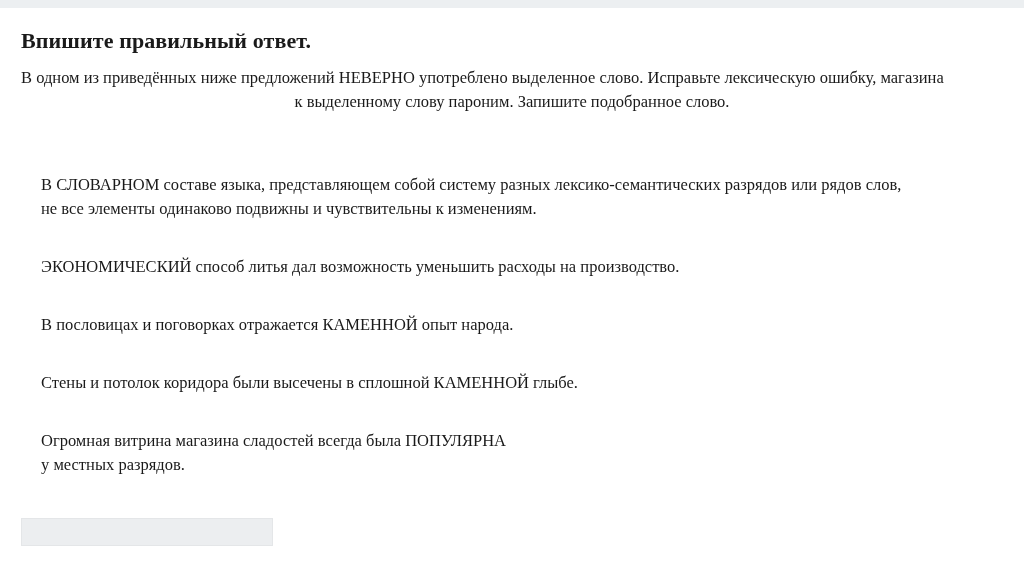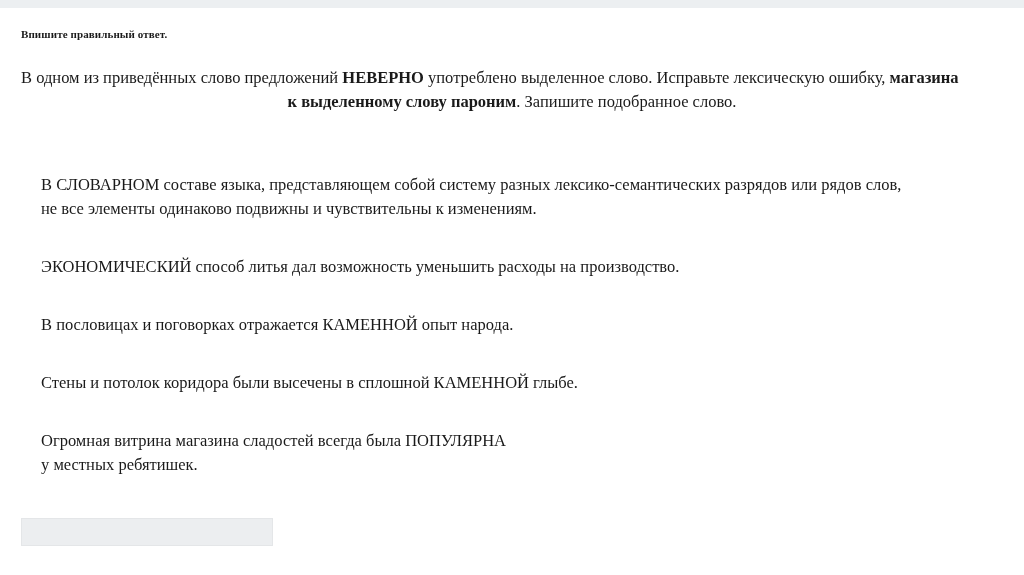--- a/index.html
+++ b/index.html
@@ -28,36 +28,36 @@
     left: 0;
     top: 8px;
     width: 1024px;
     height: 567px;
     padding: 0;
   }
   .task-title {
     position: absolute;
     left: 21px;
     top: 20px;
-    font-size: 11px;
+    font-size: 22px;
     font-weight: bold;
     letter-spacing: 0.1px;
   }
   .instruction {
     position: absolute;
     left: 21px;
     top: 58px;
     width: 982px;
     font-size: 16.5px;
     line-height: 24px;
     text-align: justify;
     text-justify: inter-word;
   }
   .instruction .strong {
-    font-weight: bold;
+    font-weight: normal;
   }
   .instruction .line2 {
     display: block;
     text-align: center;
   }
   .sentences {
     position: absolute;
     left: 41px;
     top: 165px;
     width: 958px;
@@ -90,21 +90,21 @@
 </head>
 <body>
 
 <div class="top-strip"></div>
 
 <div class="page">
 
   <div class="task-title">Впишите правильный ответ.</div>
 
   <div class="instruction">
-    <span>В одном из приведённых слово предложений </span><span class="strong">НЕВЕРНО</span><span> употреблено выделенное слово. Исправьте лексическую ошибку, </span><span class="strong">магазина</span>
+    <span>В одном из приведённых ниже предложений </span><span class="strong">НЕВЕРНО</span><span> употреблено выделенное слово. Исправьте лексическую ошибку, </span><span class="strong">магазина</span>
     <span class="line2"><span class="strong">к выделенному слову пароним</span><span>. Запишите подобранное слово.</span></span>
   </div>
 
   <div class="sentences">
 
     <p class="sentence">
       <span>В СЛОВАРНОМ составе языка, представляющем собой систему разных лексико-семантических разрядов или рядов слов,</span>
       <span class="tail">не все элементы одинаково подвижны и чувствительны к изменениям.</span>
     </p>
 
@@ -115,20 +115,20 @@
     <p class="sentence">
       <span>В пословицах и поговорках отражается КАМЕННОЙ опыт народа.</span>
     </p>
 
     <p class="sentence">
       <span>Стены и потолок коридора были высечены в сплошной КАМЕННОЙ глыбе.</span>
     </p>
 
     <p class="sentence">
       <span>Огромная витрина магазина сладостей всегда была ПОПУЛЯРНА</span>
-      <span class="tail">у местных ребятишек.</span>
+      <span class="tail">у местных разрядов.</span>
     </p>
 
   </div>
 
   <input class="answer-box" type="text" placeholder="" style="">
 
 </div>
 
 </body></html>

